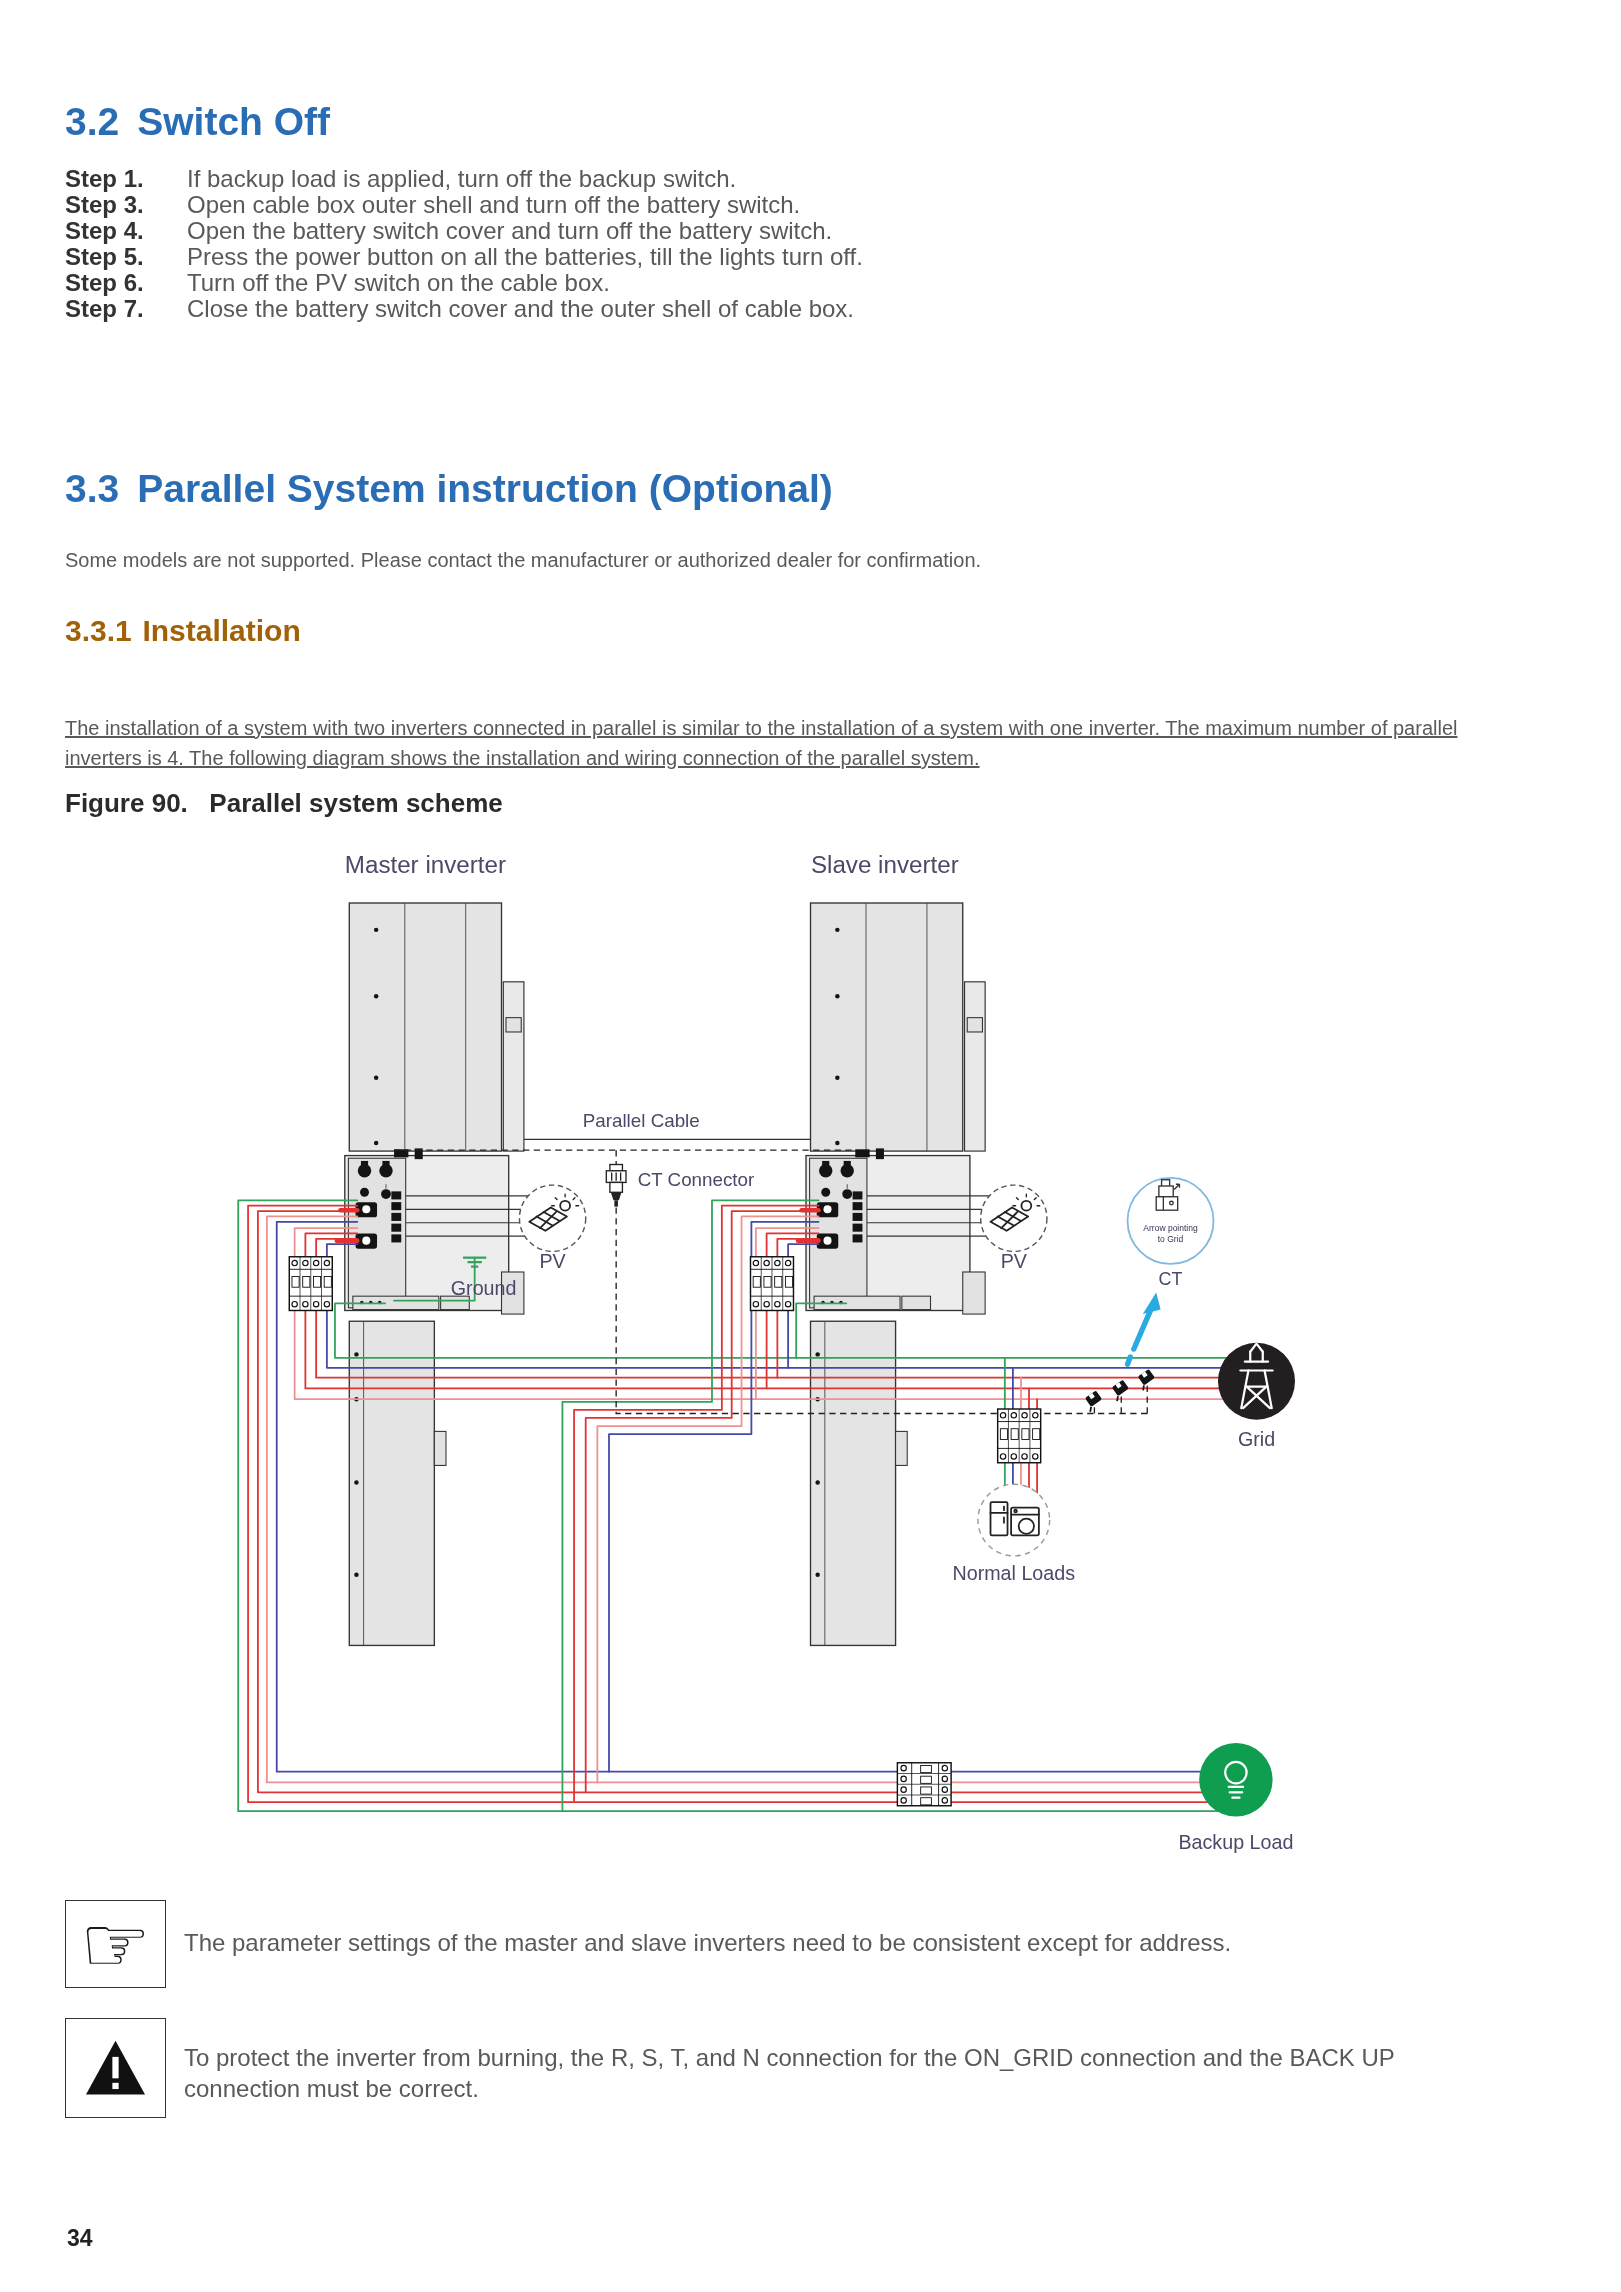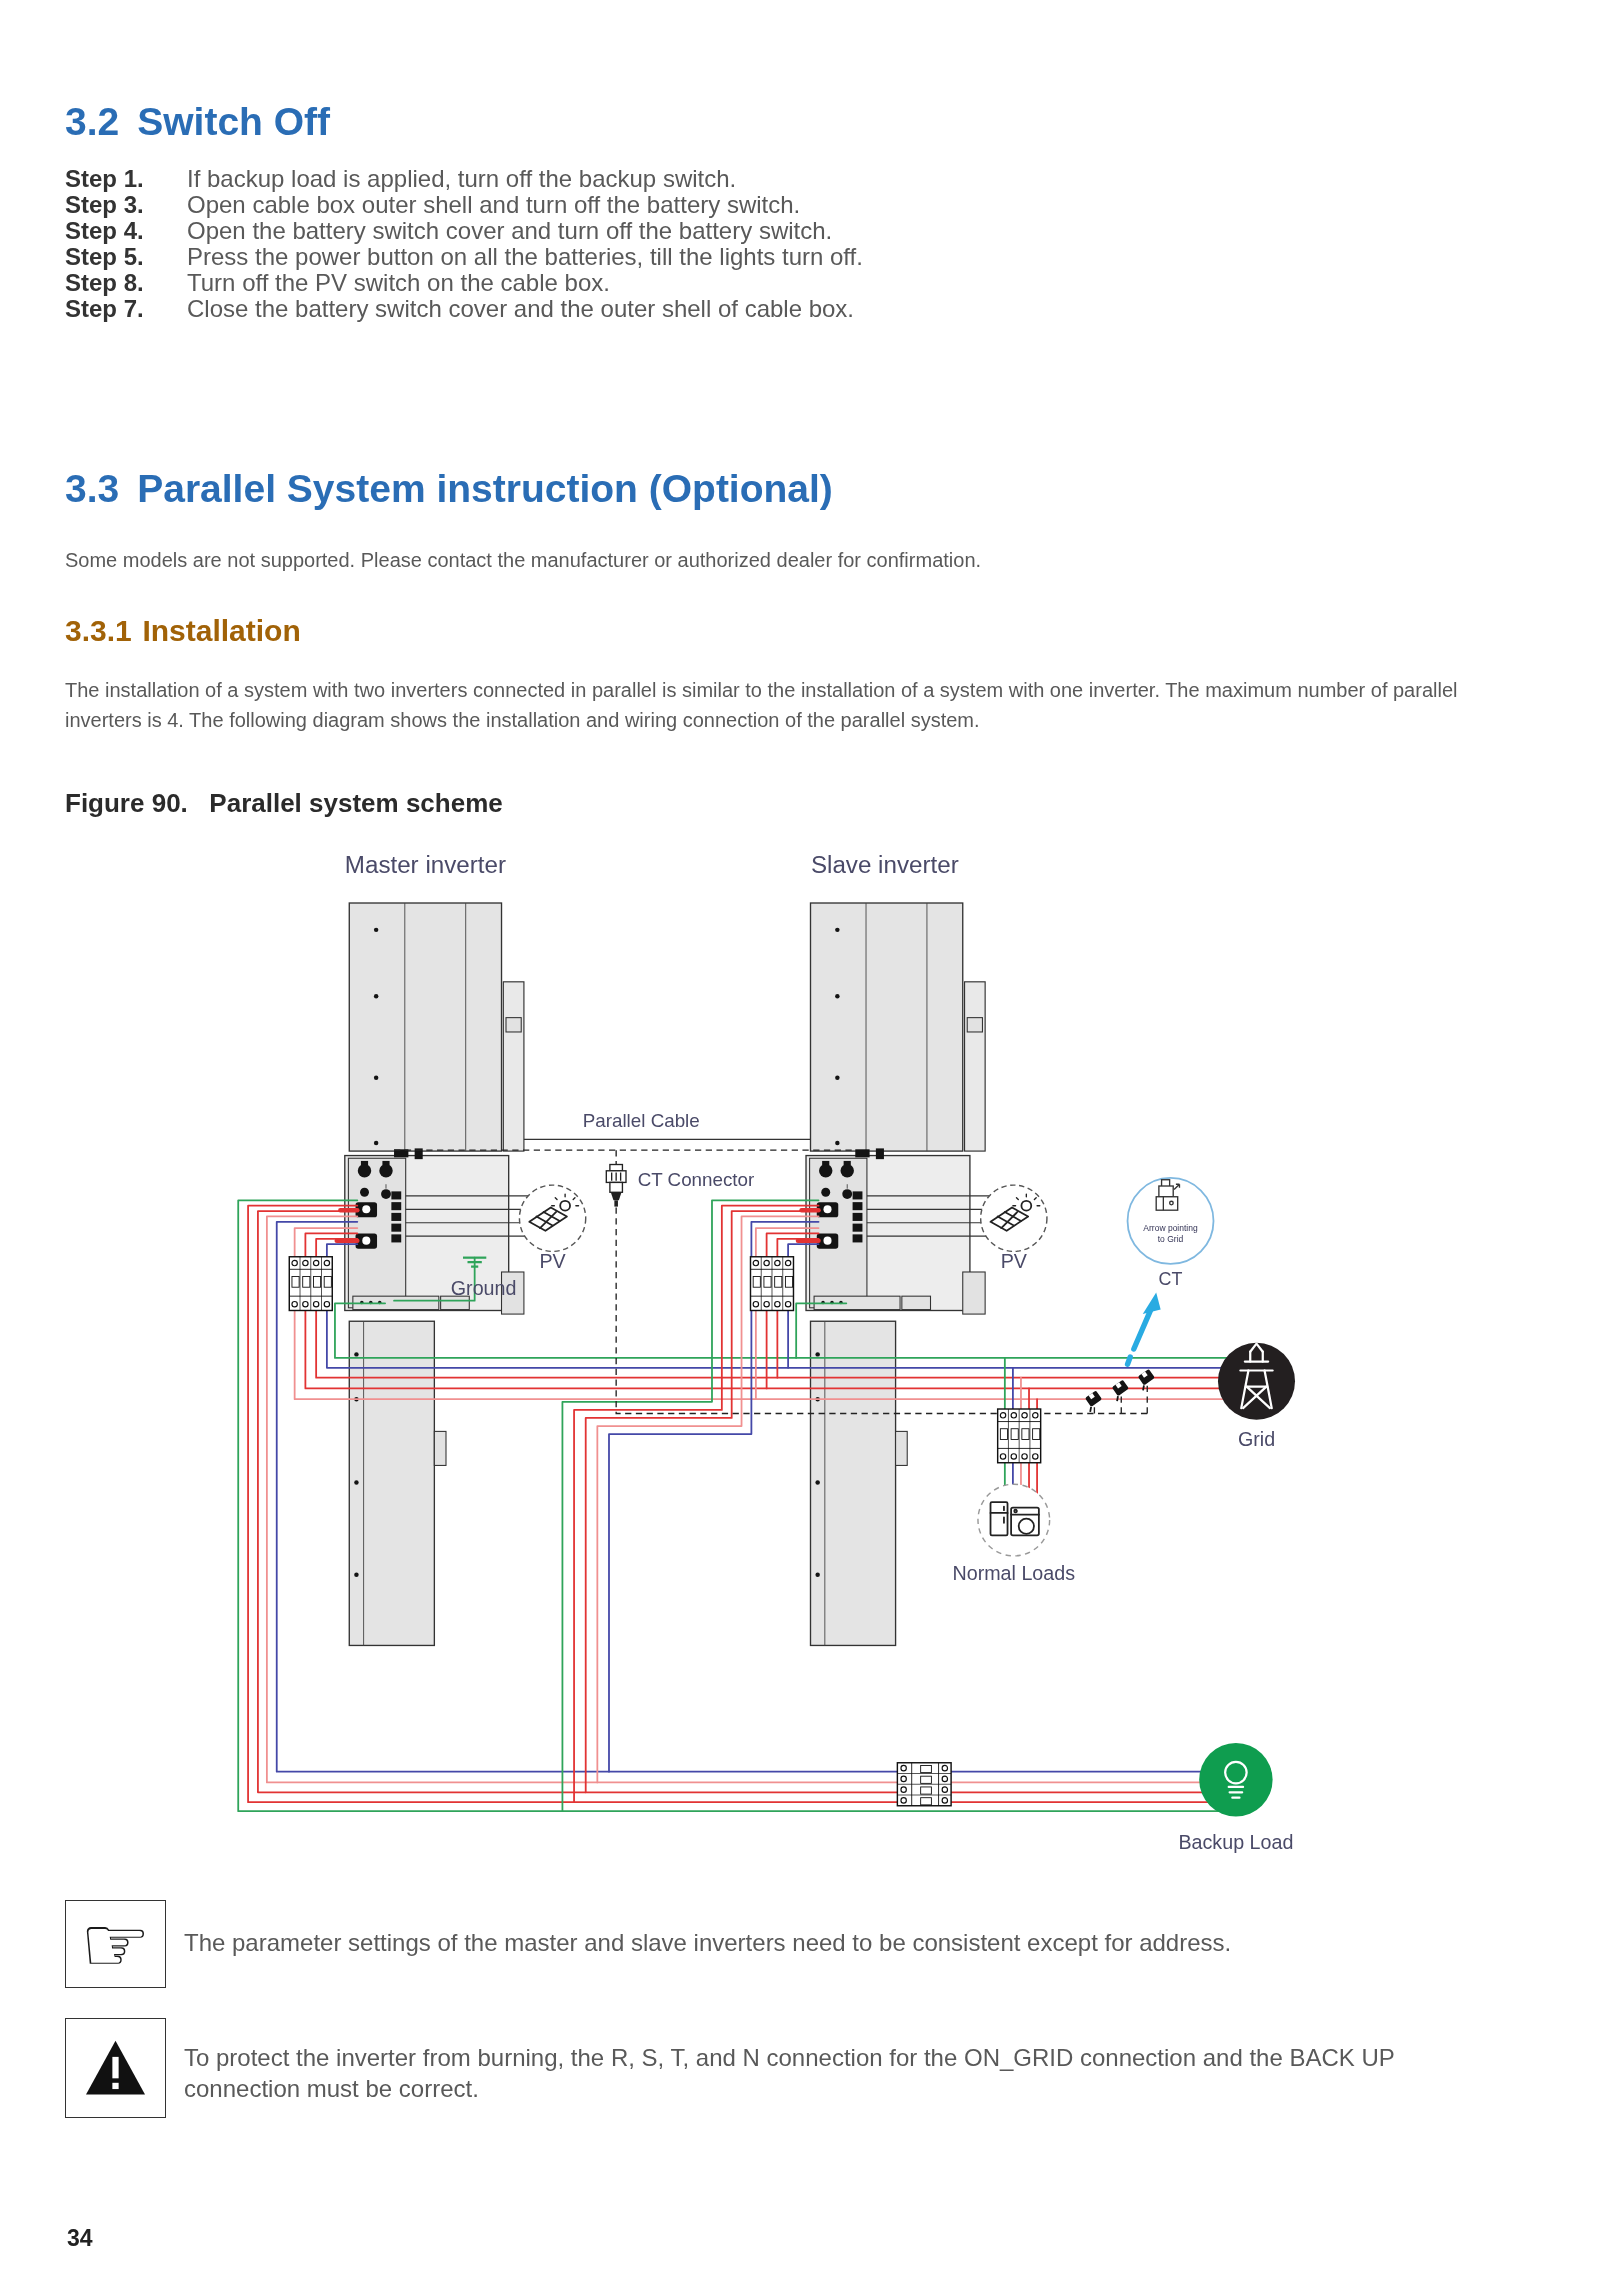--- a/index.html
+++ b/index.html
@@ -54,38 +54,38 @@
     </div>
   <div class="step-row">
       <span class="step-label">Step 4.</span>
       <span class="step-text">Open the battery switch cover and turn off the battery switch.</span>
     </div>
   <div class="step-row">
       <span class="step-label">Step 5.</span>
       <span class="step-text">Press the power button on all the batteries, till the lights turn off.</span>
     </div>
   <div class="step-row">
-      <span class="step-label">Step 8.</span>
+      <span class="step-label">Step 6.</span>
       <span class="step-text">Turn off the PV switch on the cable box.</span>
     </div>
   <div class="step-row">
       <span class="step-label">Step 7.</span>
       <span class="step-text">Close the battery switch cover and the outer shell of cable box.</span>
     </div>
 </div>
 
 <div class="abs h1" style="left:65px;top:467px;">
   <span class="num">3.3</span><span>Parallel System instruction (Optional)</span>
 </div>
 <div class="abs body-text" style="left:65px;top:545px;width:1451px;">Some models are not supported. Please contact the manufacturer or authorized dealer for confirmation.</div>
 
 <div class="abs h3" style="left:65px;top:614px;">
   <span class="num">3.3.1</span><span>Installation</span>
 </div>
-<div class="abs body-text" style="left:65px;top:675px;width:1397px;">The installation of a system with two inverters connected in parallel is similar to the installation of a system with one inverter. The maximum number of parallel inverters is 4. The following diagram shows the installation and wiring connection of the parallel system.</div>
+<div class="abs body-text" style="left:65px;top:713px;width:1397px;text-decoration:underline;">The installation of a system with two inverters connected in parallel is similar to the installation of a system with one inverter. The maximum number of parallel inverters is 4. The following diagram shows the installation and wiring connection of the parallel system.</div>
 
 <div class="abs caption" style="left:65px;top:788px;">
   <span class="num">Figure 90.</span><span>Parallel system scheme</span>
 </div>
 
 <svg class="abs" style="left:0;top:833px;" width="1621" height="1075" viewBox="0 930 1810 1200">
   <defs>
     <g id="inv">
       <rect class="unit" x="390" y="1008" width="170" height="277"></rect>
       <line class="thin" x1="452" y1="1008" x2="452" y2="1285"></line>

